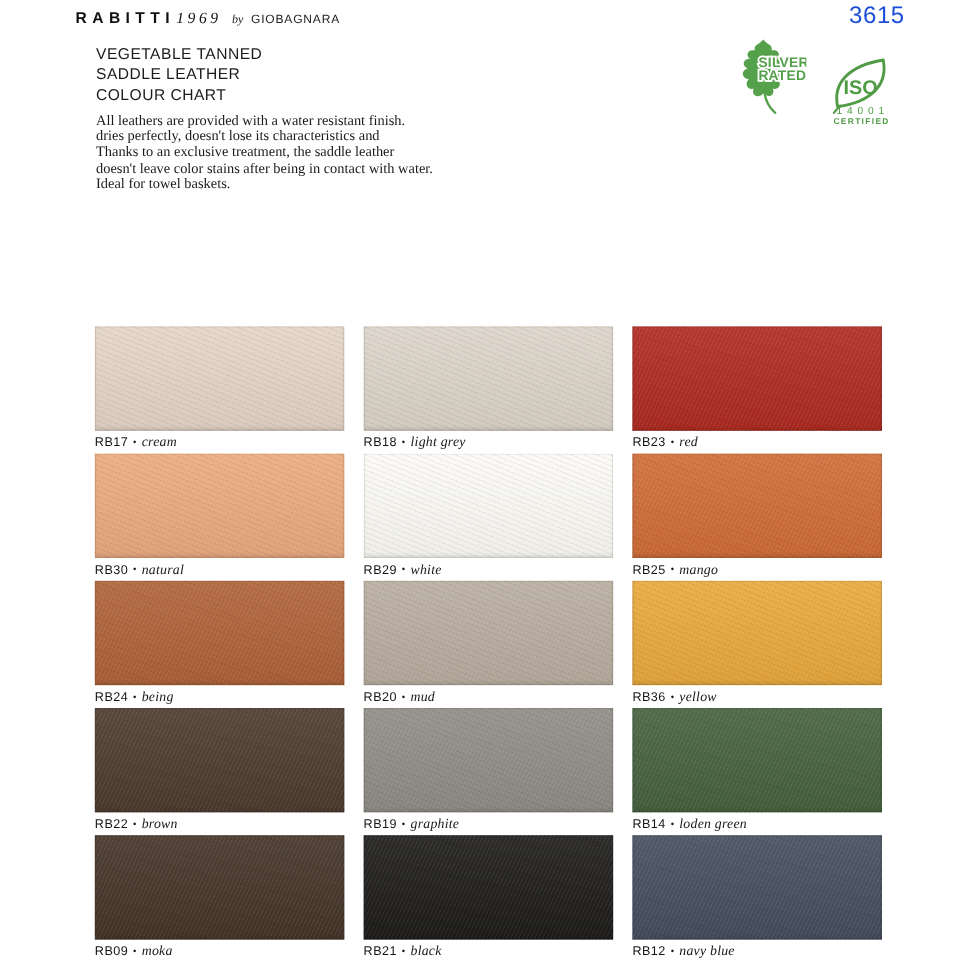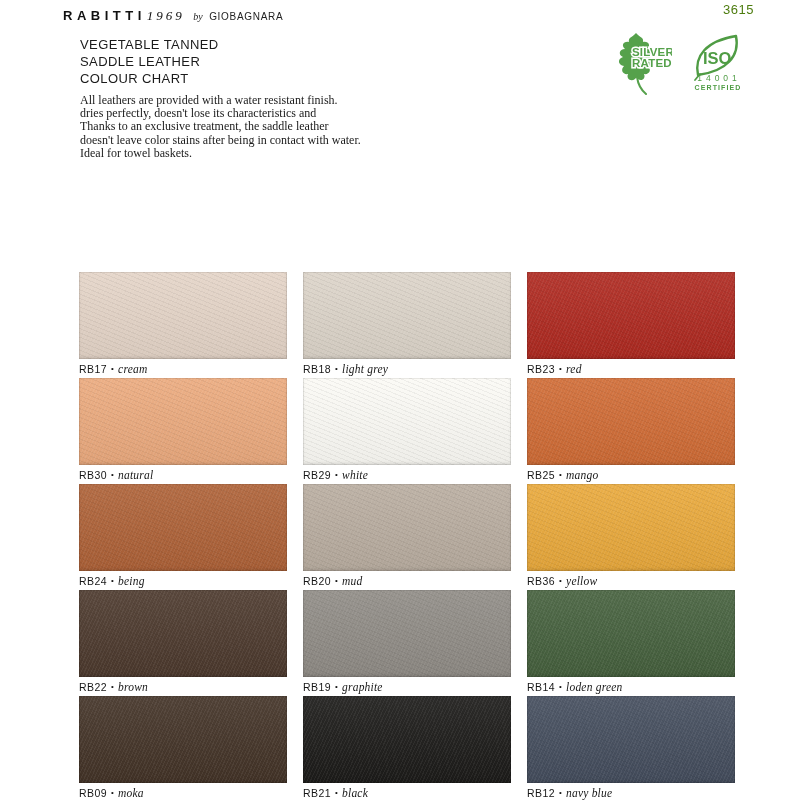--- a/index.html
+++ b/index.html
@@ -9,29 +9,29 @@
     font-family:"Liberation Sans", sans-serif; color:#1a1a1a; overflow:hidden;
   }
 
   
   .brand { position:absolute; left:63px; top:6px; white-space:nowrap; }
   .brand-name { font-weight:bold; font-size:13px; letter-spacing:4.5px; color:#111; }
   .brand-year { font-family:"Liberation Serif", serif; font-style:italic; font-size:13px; letter-spacing:3px; margin-left:1px; color:#111; }
   .brand-by { font-family:"Liberation Serif", serif; font-style:italic; font-size:10px; margin-left:4px; color:#222; }
   .brand-company { font-size:10px; letter-spacing:0.7px; margin-left:2px; color:#222; }
 
-  .doc-number { position:absolute; top:2px; right:46px; font-size:13px; letter-spacing:0.5px; color:#4d7c0f; }
+  .doc-number { position:absolute; top:2px; right:46px; font-size:20px; letter-spacing:0.5px; color:#1d4ed8; }
 
   .title { position:absolute; left:80px; top:36px; font-size:13px; line-height:17px; letter-spacing:0.4px; color:#1b1b1b; }
 
   .intro { position:absolute; left:80px; top:94px; font-family:"Liberation Serif", serif; font-size:12px; line-height:13.2px; color:#1a1a1a; }
   .intro div { white-space:nowrap; }
 
   .badge-silver { position:absolute; left:610px; top:31px; }
-  .badge-iso { position:absolute; left:691px; top:34px; }
+  .badge-iso { position:absolute; left:691px; top:48px; }
 
   
   .grid { position:absolute; left:79px; top:272px; display:grid; grid-template-columns:repeat(3,208px); column-gap:16px; grid-auto-rows:106px; }
   .cell { width:208px; height:106px; }
   .swatch { height:87px; position:relative; }
   .swatch::after {
     content:""; position:absolute; inset:0;
     background:
       repeating-linear-gradient(115deg, rgba(255,255,255,0.06) 0px, rgba(255,255,255,0.06) 1px, rgba(255,255,255,0) 1px, rgba(255,255,255,0) 3px),
       repeating-linear-gradient(22deg, rgba(0,0,0,0.05) 0px, rgba(0,0,0,0.05) 1px, rgba(0,0,0,0) 1px, rgba(0,0,0,0) 4px),

